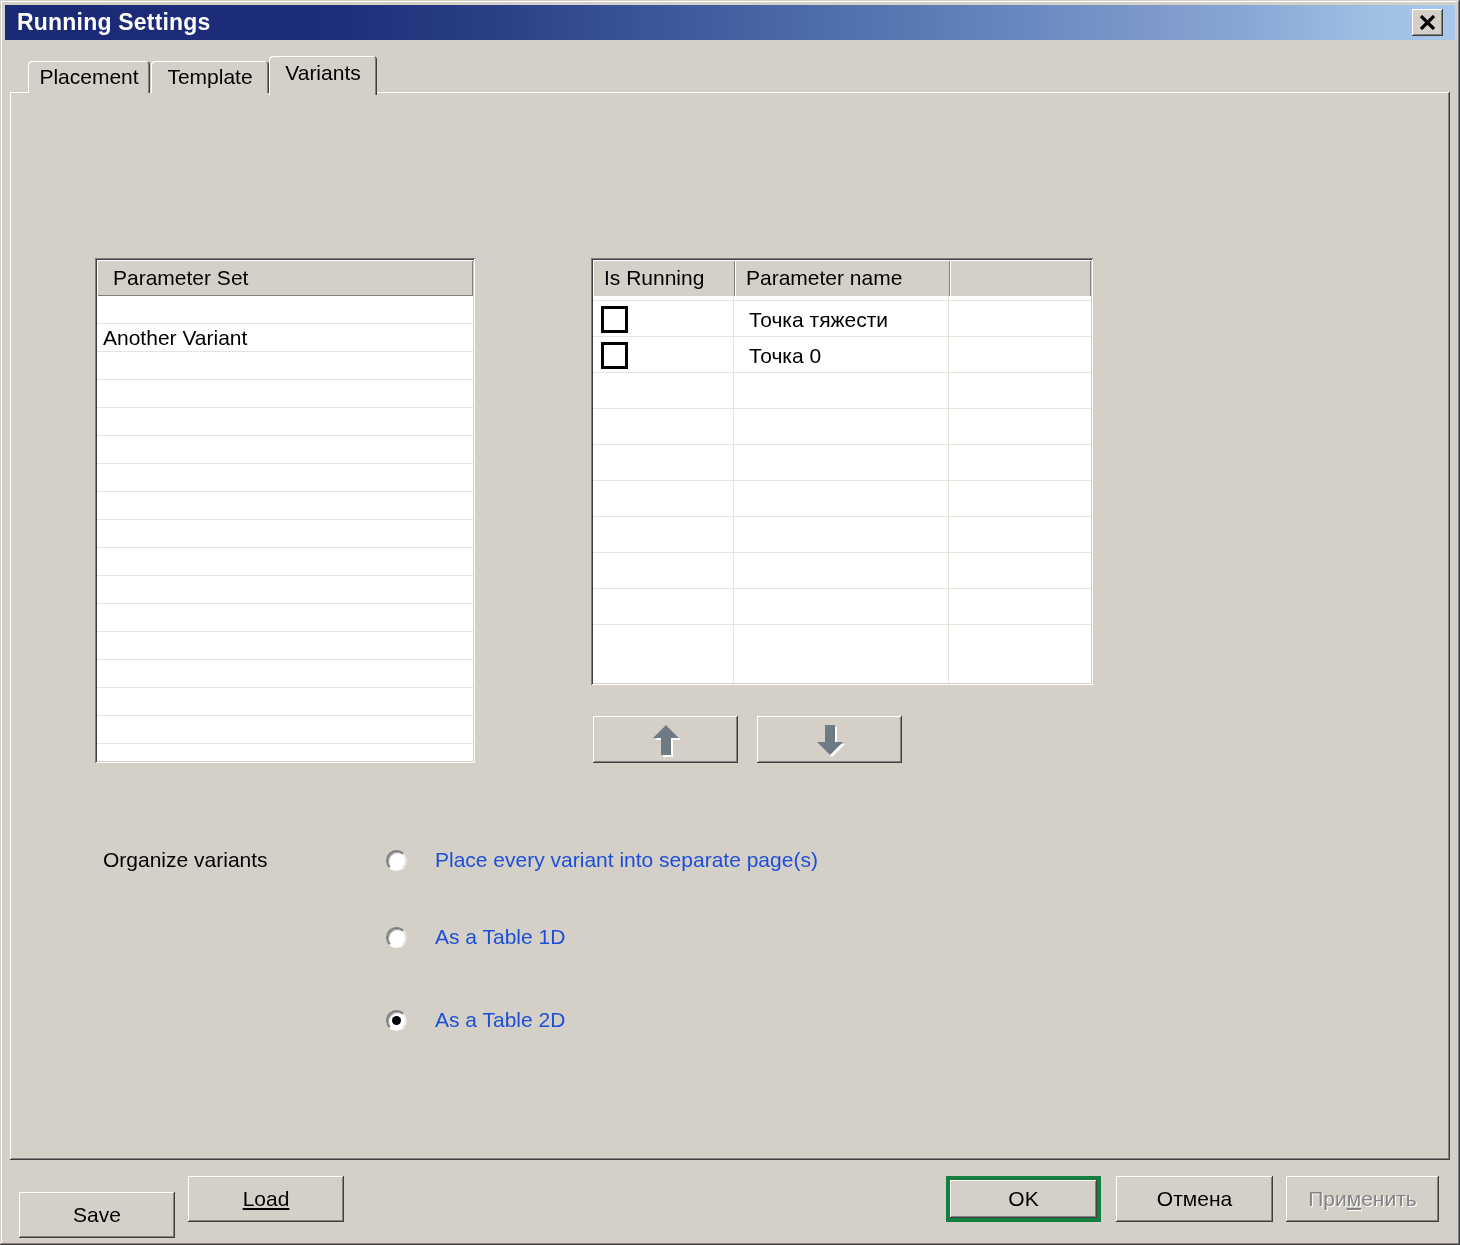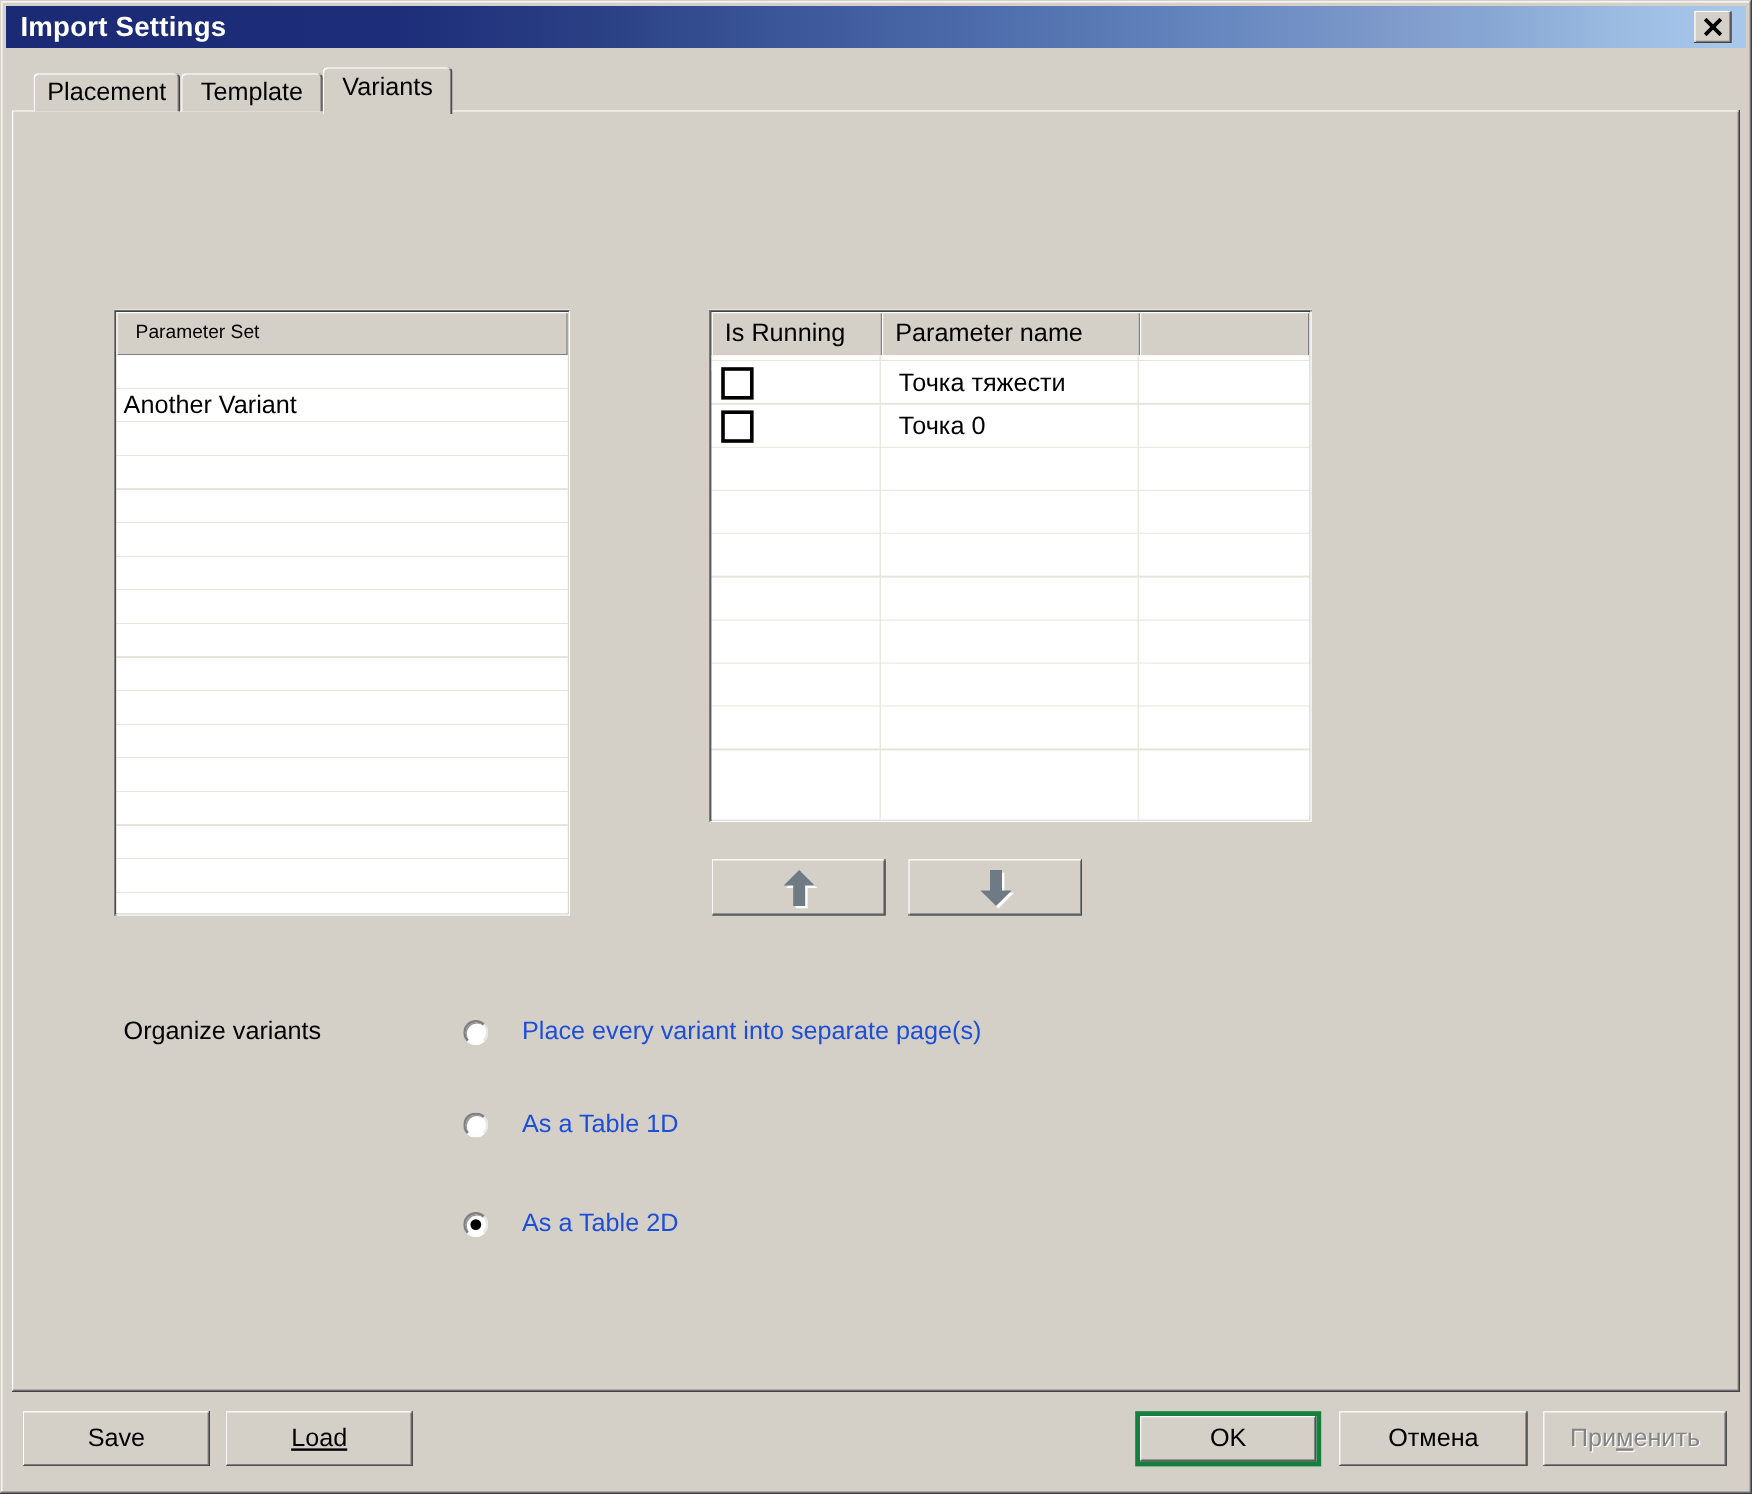--- a/index.html
+++ b/index.html
@@ -24,21 +24,21 @@
   .tab3{left:269px;width:108px;}
   
   .panel{position:absolute;left:10px;top:92px;width:1440px;height:1068px;background:#d4d0c8;z-index:1;
     box-shadow: inset -1px -1px 0 #404040, inset 1px 1px 0 #fff, inset -2px -2px 0 #808080, inset 2px 2px 0 #d4d0c8;}
   .abs{position:absolute;}
   
   .sunken{background:#fff;
     box-shadow: inset 1px 1px 0 #808080, inset -1px -1px 0 #fff, inset 2px 2px 0 #404040, inset -2px -2px 0 #d4d0c8;}
   
   .list{left:95px;top:258px;width:380px;height:505px;z-index:3;}
-  .lhdr{position:absolute;left:2px;top:2px;right:2px;height:36px;background:#d4d0c8;color:#000;font-size:16px;line-height:36px;padding-left:16px;
+  .lhdr{position:absolute;left:2px;top:2px;right:2px;height:36px;background:#d4d0c8;color:#000;font-size:21px;line-height:36px;padding-left:16px;
     box-shadow: inset 1px 1px 0 #fff, inset -1px -1px 0 #808080;}
   .lbody{position:absolute;left:2px;top:38px;right:2px;bottom:2px;
     background:repeating-linear-gradient(to bottom,#ffffff 0 27px,#e7e4db 27px 28px);}
   .litem{position:absolute;left:0;right:0;height:28px;line-height:27px;font-size:21px;color:#000;padding-left:6px;}
   .litem.selected{background:#1b2a78;color:#ffffff;border:1px dotted #f2ecc0;}
   
   .ptable{left:591px;top:258px;width:502px;height:427px;z-index:3;}
   .thead{position:absolute;left:2px;top:2px;right:2px;height:36px;display:flex;}
   .thcell{height:49px;background:#d4d0c8;color:#000;font-size:21px;line-height:36px;padding-left:11px;
     box-shadow: inset 1px 1px 0 #fff, inset -1px -1px 0 #808080;}
@@ -68,34 +68,34 @@
   .r2{top:923px;justify-content:flex-end;}
   .r3{top:1006px;}
   .radio{width:21px;height:21px;border-radius:50%;background:#fff;position:relative;
     border:2px solid #808080;border-bottom-color:#fdfdfd;border-right-color:#e8e8e8;
     box-shadow:inset 1px 1px 0 rgba(64,64,64,0.55);}
   .radio .dot{display:none;}
   .radio.checked .dot{display:block;position:absolute;left:50%;top:50%;width:9px;height:9px;margin:-4.5px 0 0 -4.5px;border-radius:50%;background:#000;}
   .radiolabel{margin-left:28px;font-size:21px;color:#1d4ed8;line-height:28px;}
   
   .fbtn{position:absolute;top:1176px;height:46px;}
-  .savebtn{left:19px;width:156px;}
+  .savebtn{left:19px;width:156px;margin-top:16px;}
   .loadbtn{left:188px;width:156px;text-decoration:underline;}
   .okbtn{left:946px;width:155px;}
   .cancelbtn{left:1116px;width:157px;}
   .applybtn{left:1286px;width:153px;}
   .mn{text-decoration:underline;}
 </style>
 </head>
 <body>
 
 <div class="window">
 
   <div class="titlebar">
-    <span class="titletext">Import Settings</span>
+    <span class="titletext">Running Settings</span>
   </div>
   <div class="closebtn">
     <svg width="17" height="15" viewBox="0 0 17 15">
       <path d="M2 1 L15 14 M15 1 L2 14" stroke="#000" stroke-width="3.2"></path>
     </svg>
   </div>
 
   <div class="panel"></div>
 
   <div class="tab inactive tab1">Placement</div>

